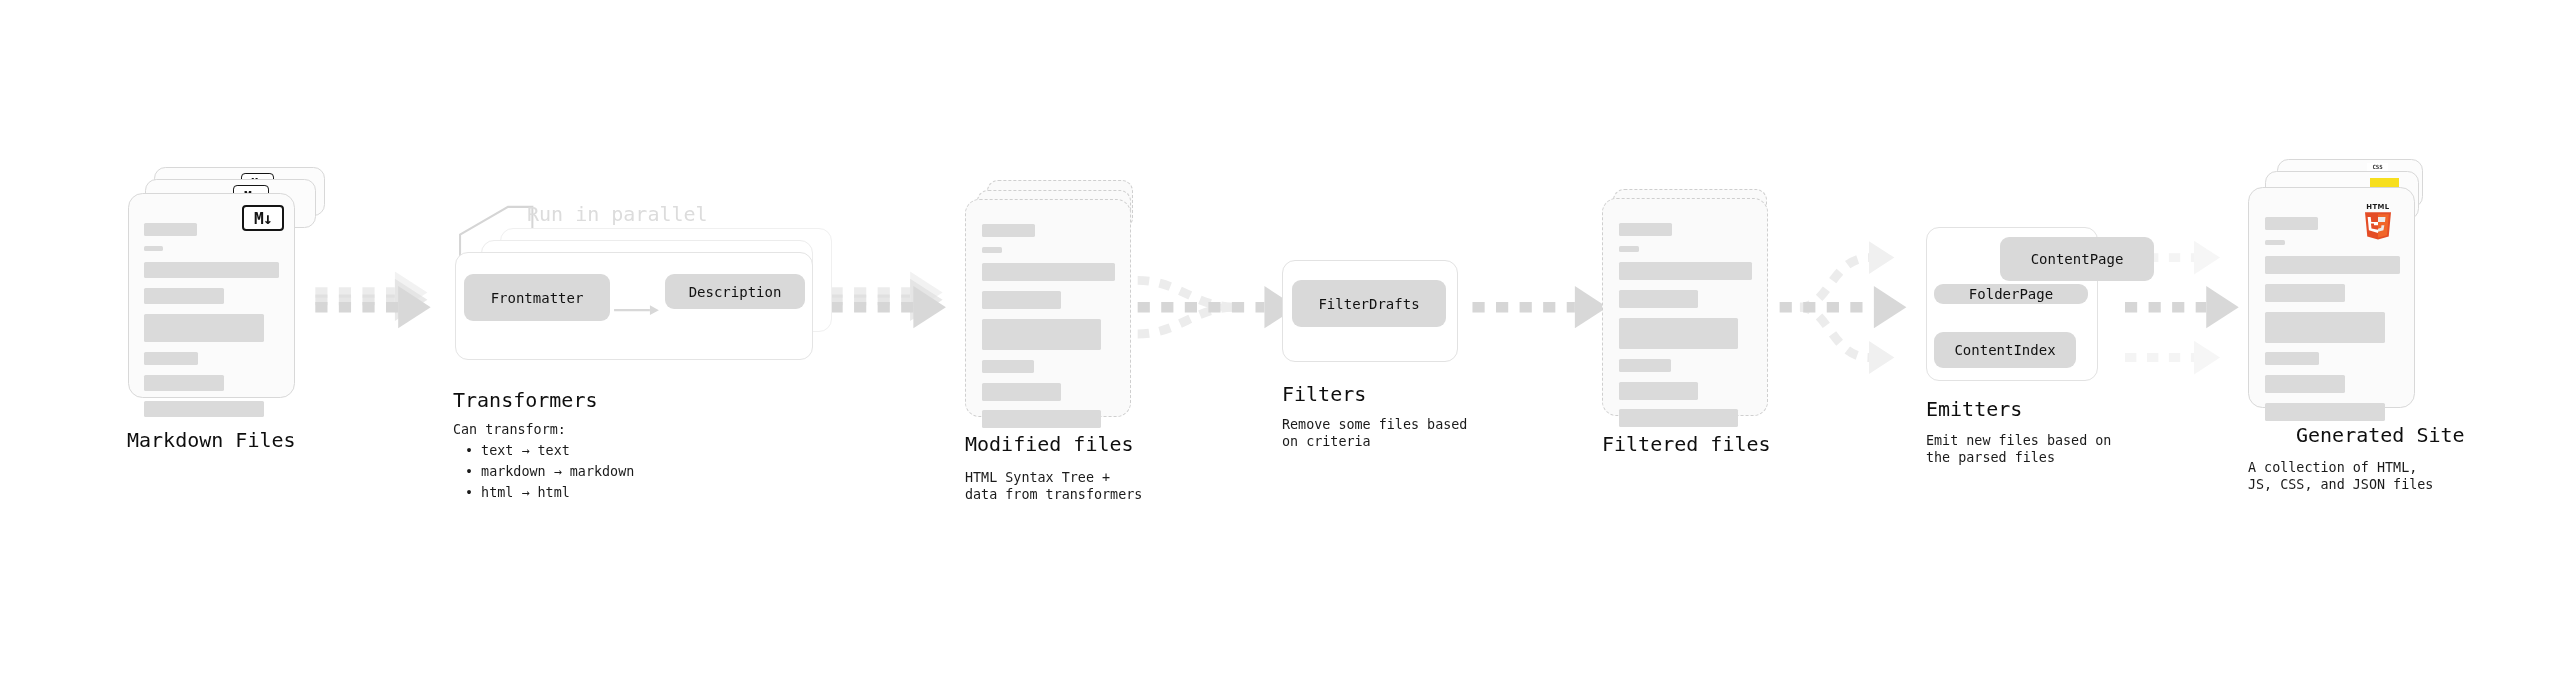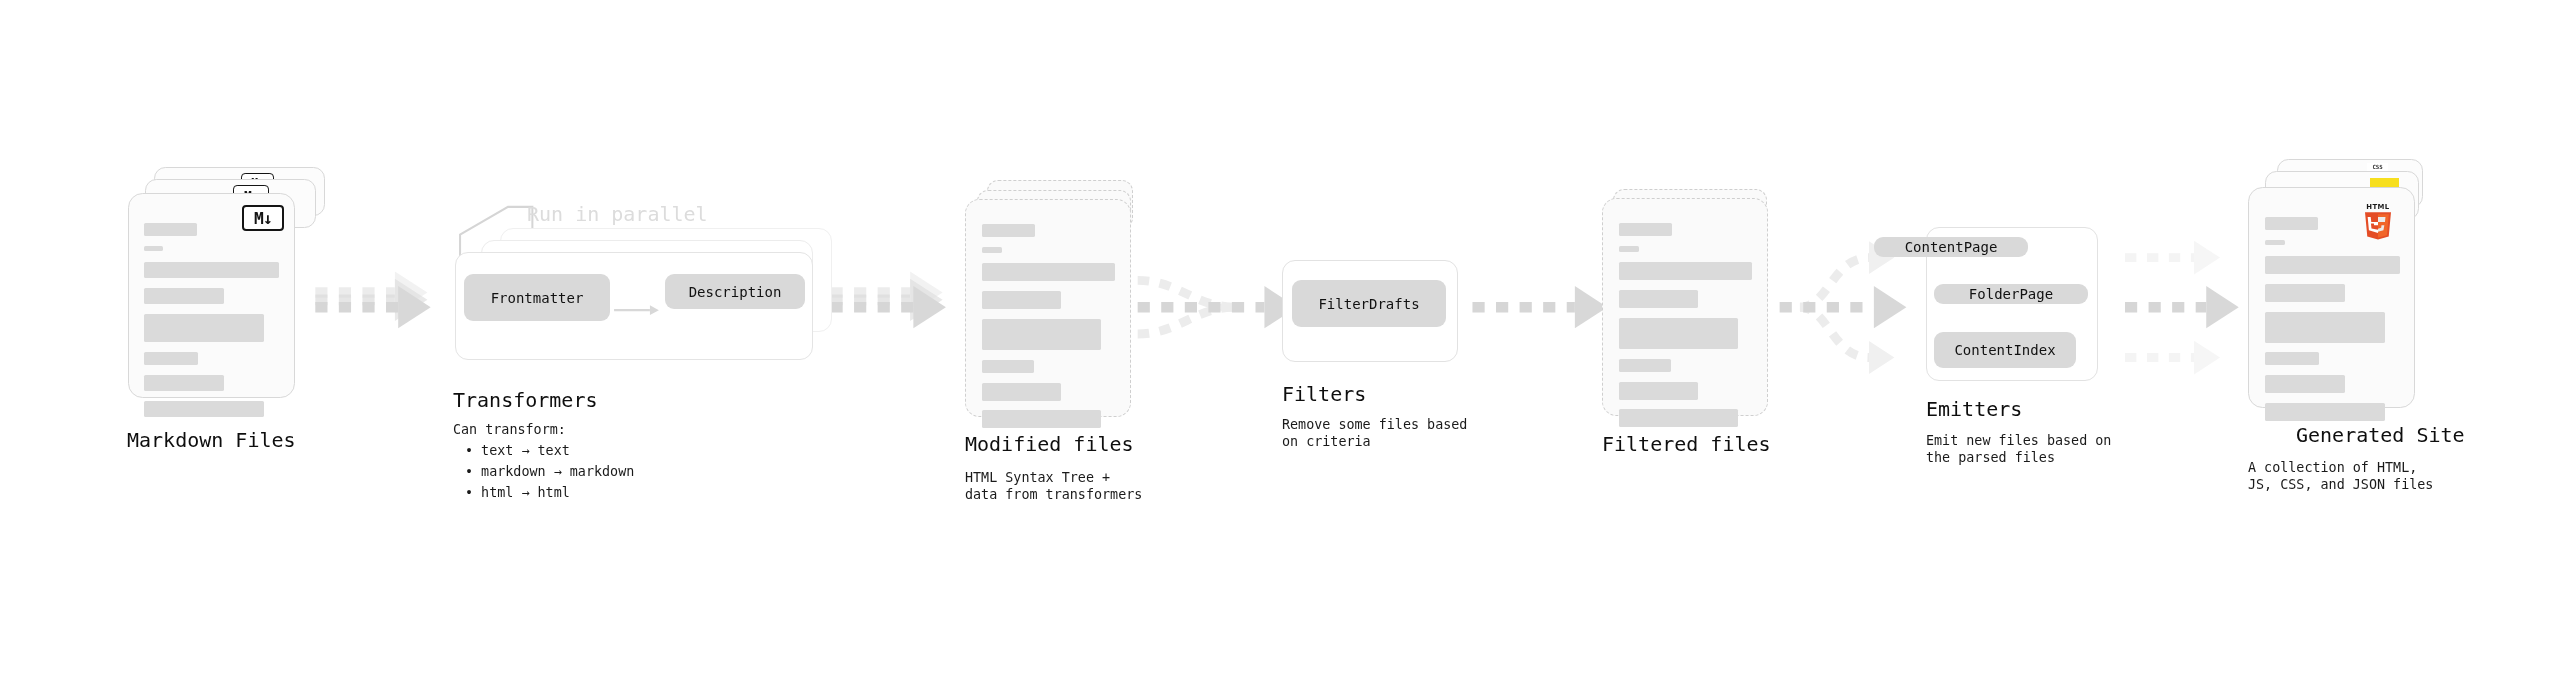--- a/index.html
+++ b/index.html
@@ -263,21 +263,21 @@
         <div class="ln" style="width:52px;height:13px;"></div>
         <div class="ln" style="width:79px;height:18px;"></div>
         <div class="ln" style="width:119px;height:18px;"></div>
       </div>
     </div>
     <div class="caption" style="left:1602px;top:432px;">Filtered files</div>
   </div>
 
   <div class="node">
     <div class="pbox" style="left:1926px;top:227px;width:172px;height:154px;"></div>
-    <div class="pill" style="left:1874px;top:237px;width:154px;height:20px;">ContentPage</div>
+    <div class="pill" style="left:2000px;top:237px;width:154px;height:44px;">ContentPage</div>
     <div class="pill" style="left:1934px;top:284px;width:154px;height:20px;text-align:center;">FolderPage</div>
     <div class="pill" style="left:1934px;top:332px;width:142px;height:36px;">ContentIndex</div>
     <div class="caption" style="left:1926px;top:397px;">Emitters</div>
     <div class="subcaption" style="left:1926px;top:432px;">Emit new files based on
 the parsed files</div>
   </div>
 
   <div class="node">
 
     <div class="filecard solid ghost" style="left:2277px;top:159px;width:146px;height:49px;border-radius:11.4px;"></div>

